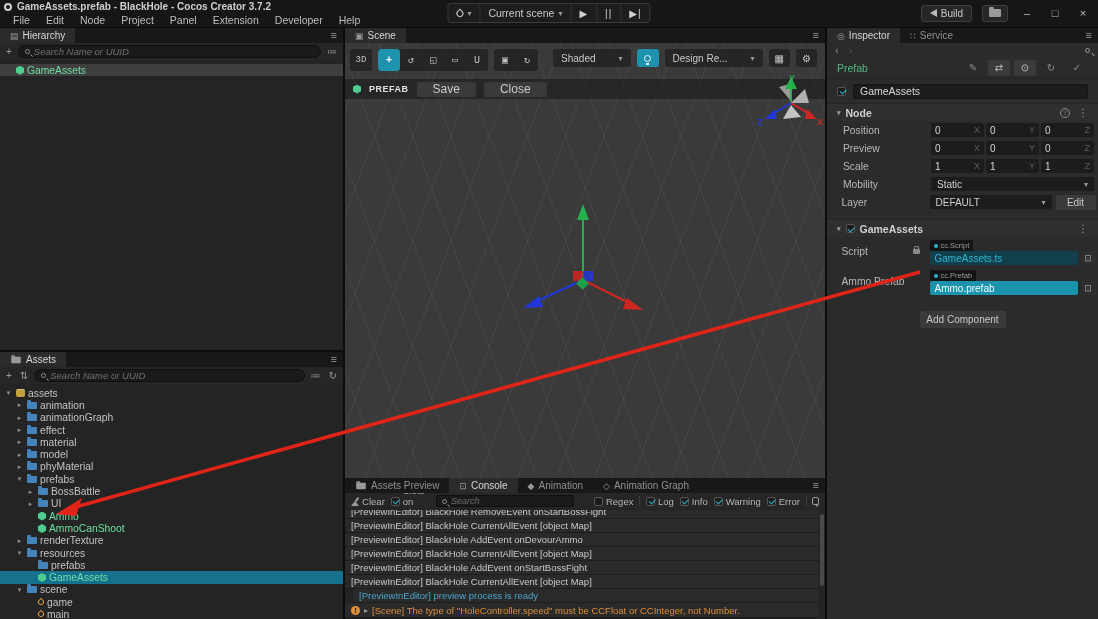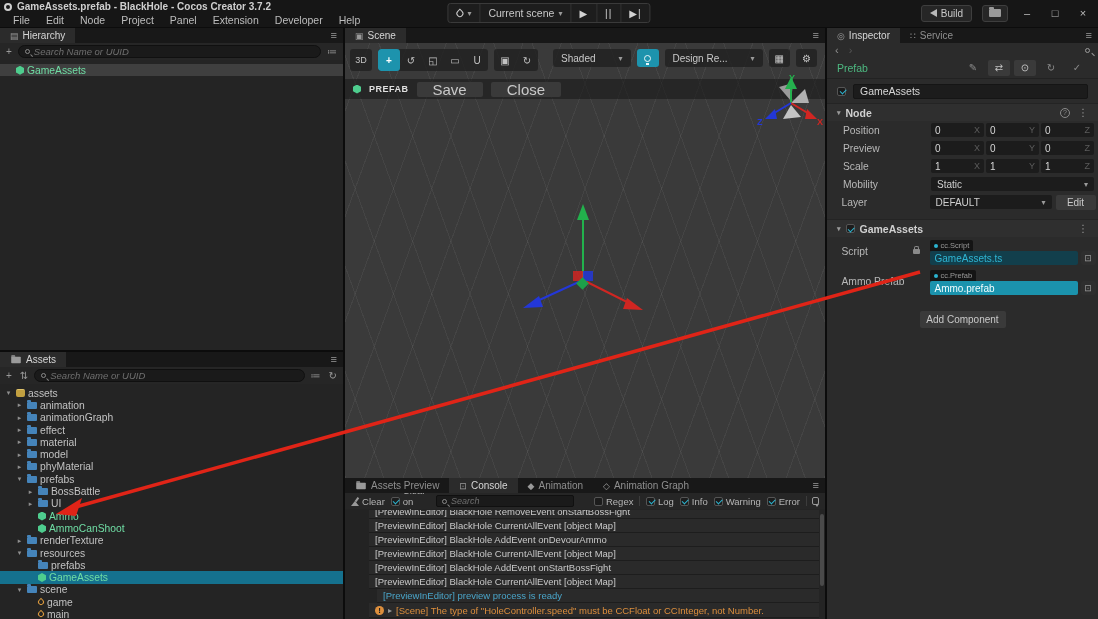--- a/index.html
+++ b/index.html
@@ -66,50 +66,50 @@
   .ticon.scene { width:6px; height:6px; border:1.4px solid #dd9b3e; border-radius:0 50% 50% 50%; transform:rotate(45deg); }
   .tlabel.green { color:#6fdda4; }
 
   
   #scene-viewport { position:absolute; left:0; top:15px; width:480px; height:435px; background-color:#3a3a3a;
     background-image:
       repeating-linear-gradient(70deg, rgba(255,255,255,0.05) 0 1px, transparent 1px 36px),
       repeating-linear-gradient(-70deg, rgba(255,255,255,0.05) 0 1px, transparent 1px 36px); }
   #scene-tools { position:absolute; left:5px; top:6px; display:flex; gap:6px; align-items:center; }
   .toolgroup { display:flex; background:#202020cc; border-radius:3px; overflow:hidden; }
-  .toolbtn { width:22px; height:22px; display:flex; align-items:center; justify-content:center; color:#c2c2c2; font-size:10px; }
+  .toolbtn { width:22px; height:22px; display:flex; align-items:center; justify-content:center; color:#c2c2c2; font-size:10px;font-family:Liberation Mono, monospace; }
   .toolbtn.active { background:#1d93ad; color:#fff; border-radius:3px; }
   #scene-tools-right { position:absolute; right:8px; top:6px; display:flex; gap:6px; align-items:center; }
   .ddbtn { display:flex; align-items:center; gap:23px; background:#202020cc; border-radius:3px; height:18px; padding:0 8px; font-size:10px; color:#c9c9c9; }
   .bulb-btn { width:22px; height:18px; background:#1d93ad; border-radius:3px; display:flex; align-items:center; justify-content:center; }
   .bulb { width:7px; height:7px; border:1.4px solid #eaf7fa; border-radius:50%; position:relative; }
   .bulb::after { content:''; position:absolute; left:1.2px; top:7px; width:3px; height:2px; background:#eaf7fa; }
   #prefab-bar { position:absolute; left:0; top:36px; width:100%; height:20px; background:rgba(22,22,22,0.55);
     display:flex; align-items:center; gap:8px; padding:0 8px; }
   #prefab-bar .plabel { font-size:9px; font-weight:bold; color:#e0e0e0; letter-spacing:0.5px; }
-  .pbtn { background:#3a3a3a; border-radius:2px; height:15px; padding:0 16px; font-size:15px; color:#c9c9c9; display:flex; align-items:center; }
+  .pbtn { background:#3a3a3a; border-radius:2px; height:15px; padding:0 16px; font-size:12px; color:#c9c9c9; display:flex; align-items:center; }
 
   
   #console-toolbar { height:16px; background:#262626; display:flex; align-items:center; gap:6px; padding:0 6px; font-size:9.5px; color:#b5b5b5; }
   .cb { width:9px; height:9px; border:1px solid #555; background:#1c1c1c; border-radius:2px; position:relative; flex:none; }
   .cb.checked::after { content:''; position:absolute; left:1.5px; top:1.5px; width:5px; height:2.5px;
     border-left:1.5px solid #2cb4d0; border-bottom:1.5px solid #2cb4d0; transform:rotate(-45deg); }
   .fchk { display:flex; align-items:center; gap:3px; }
   .vdiv { width:1px; height:10px; background:#3c3c3c; }
   #console-search { display:flex; align-items:center; gap:4px; background:#1a1a1a; border:1px solid #101010; border-radius:2px; height:12px; padding:0 5px; width:148px; }
   #console-search input { flex:1; background:transparent; border:none; outline:none; color:#bbb; font-size:9px; font-style:italic; }
   #console-search input::placeholder { color:#6f6f6f; }
   .broom { width:9px; height:9px; position:relative; }
   .broom::before { content:''; position:absolute; left:5px; top:0; width:1.5px; height:5px; background:#9a9a9a; transform:rotate(35deg); }
   .broom::after { content:''; position:absolute; left:0; top:4px; width:0; height:0;
     border-left:4px solid transparent; border-right:4px solid transparent; border-bottom:5px solid #9a9a9a; }
   .msg-ico { width:10px; height:8px; border:1px solid #9a9a9a; border-radius:2px; position:relative; }
   .msg-ico::after { content:''; position:absolute; left:2px; bottom:-3px; border-left:2px solid transparent; border-right:2px solid transparent; border-top:3px solid #9a9a9a; }
   #log-clip { position:absolute; left:0; top:32px; width:474px; height:109px; overflow:hidden; background:#232323; }
-  #log-list { margin-top:-5px;padding-left:24px; }
+  #log-list { margin-top:-5px; }
   .log-row { height:14px; display:flex; align-items:center; padding:0 6px; font-size:9.5px; color:#c9c9c9;
     background:#2a2a2a; border-bottom:1px solid #1d1d1d; white-space:nowrap; }
   .log-row.info { color:#4aa5c9;margin-left:8px; }
   .log-row.warning { color:#dd8f3d; gap:4px; height:15px; }
   .warn-ico { width:9px; height:9px; background:#dd8f3d; border-radius:50%; color:#1d1d1d; font-size:8px; font-weight:bold;
     display:flex; align-items:center; justify-content:center; flex:none; }
   .warn-exp { color:#9a9a9a; font-size:8px; }
   #console-scrollthumb { position:absolute; right:1px; top:36px; width:4px; height:72px; background:#4a4a4a; border-radius:2px; }
 
   

